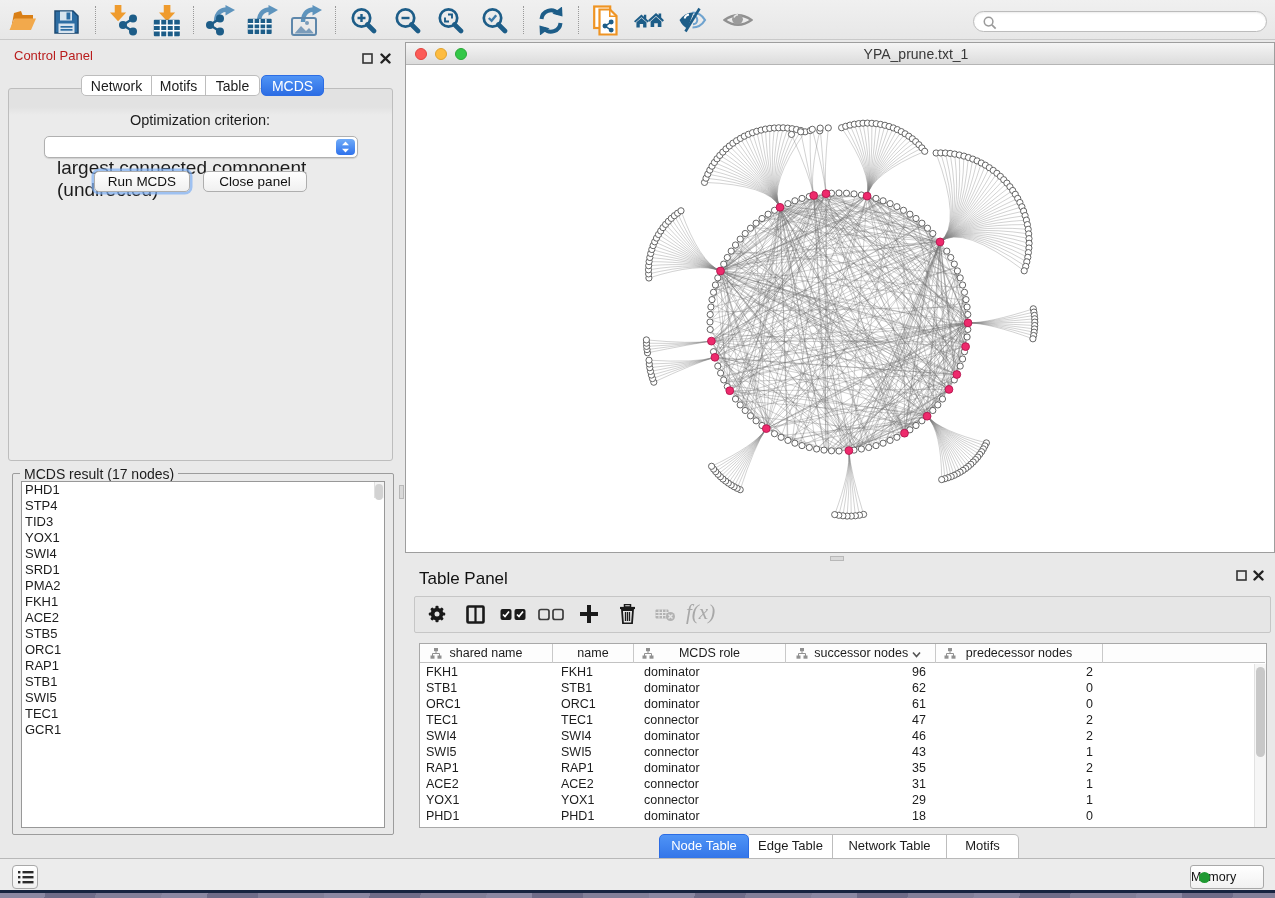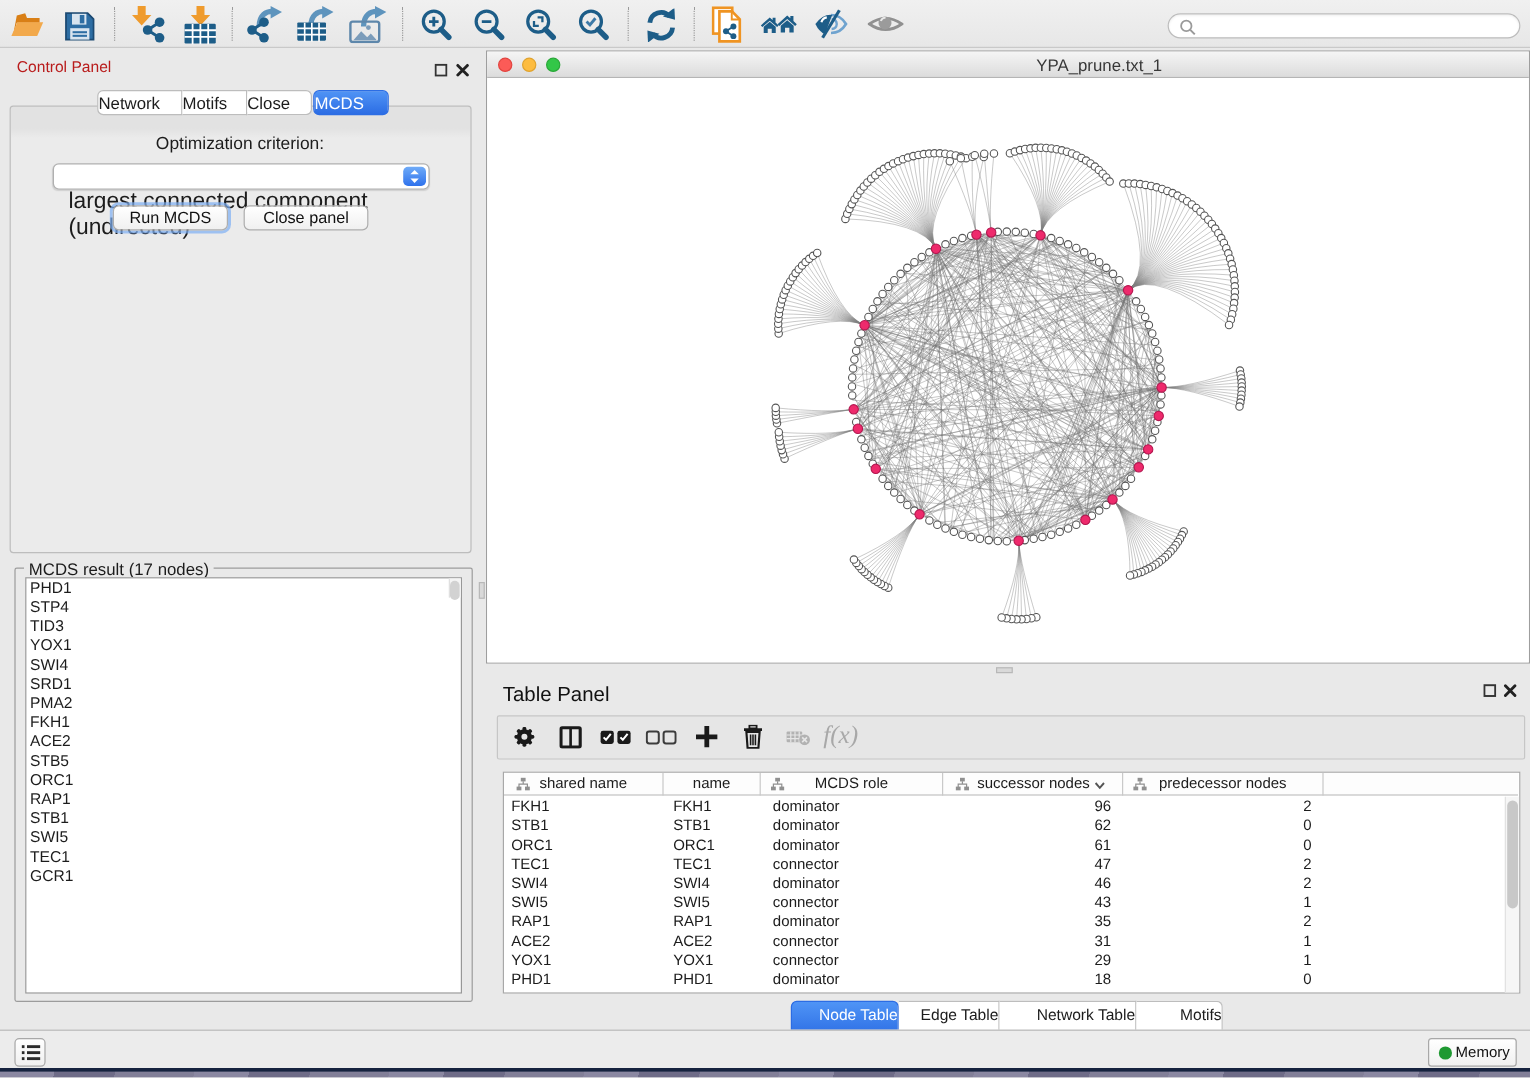--- a/index.html
+++ b/index.html
@@ -6,21 +6,21 @@
 .abs{position:absolute}
 
 #toolbar{left:0;top:0;width:1275px;height:40px;background:linear-gradient(#f0f0f0,#e7e7e7);border-bottom:1px solid #c9c9c9}
 .tsep{position:absolute;top:6px;height:28px;width:0;border-left:1px dotted #9a9a9a}
 .ticon{position:absolute;top:7px}
 #search{position:absolute;left:973px;top:11px;width:294px;height:21px;border:1px solid #bcbcbc;border-radius:13px;background:#fff;box-shadow:inset 0 1px 2px rgba(0,0,0,.08)}
 
 #cp-title{left:14px;top:48px;font-size:13px;color:#b91c1c}
 .winbtn{position:absolute;top:53px;width:11px;height:11px}
 #cp-tabs{left:0;top:75px;width:400px;height:21px}
-.tab{position:absolute;top:0;height:21px;border:1px solid #bdbdbd;background:#fff;font-size:14px;line-height:20px;color:#1c1c1c}
+.tab{position:absolute;top:0;height:21px;border:1px solid #bdbdbd;background:#fff;text-align:center;font-size:14px;line-height:20px;color:#1c1c1c}
 .tabsel{background:linear-gradient(#5094f5,#2c6de4);color:#fff;border-color:#2c6de4;border-radius:5px}
 #cp-panel{left:8px;top:88px;width:385px;height:373px;background:linear-gradient(#e2e2e2 0px,#e2e2e2 18px,#ebebeb 26px);border:1px solid #bdbdbd;border-radius:3px}
 #opt-label{left:0px;top:112px;width:400px;text-align:center;font-size:14.5px}
 #dropdown{left:44px;top:136px;width:314px;height:22px;background:#fff;border:1px solid #b0b0b0;border-radius:5px;box-shadow:0 1px 1px rgba(0,0,0,.12)}
 #dropdown span{position:absolute;left:12px;top:20px;font-size:19px}
 #spinner{position:absolute;right:2px;top:2px;width:19px;height:16px;border-radius:4px;background:linear-gradient(#6fabf8,#2f72ec)}
 .btn{position:absolute;height:21px;background:linear-gradient(#ffffff,#f0f0f0);border:1px solid #aeaeae;border-radius:5px;text-align:center;font-size:13.5px;line-height:20px;color:#111}
 #btn-run{left:94px;top:171px;width:96px;box-shadow:0 0 0 2.5px rgba(125,175,243,.7)}
 #btn-close{left:203px;top:171px;width:104px}
 #grp{left:12px;top:473px;width:382px;height:362px;border:1px solid #9c9c9c;border-radius:2px}
@@ -39,26 +39,26 @@
 #tp-title{left:419px;top:569px;font-size:17px;color:#111}
 #tp-toolbar{left:414px;top:596px;width:857px;height:37px;background:#e6e6e6;border:1px solid #c6c6c6;border-radius:2px}
 #tp-table{left:419px;top:643px;width:848px;height:185px;background:#fff;border:1px solid #a8a8a8;overflow:hidden}
 #tp-head{position:absolute;left:0;top:0;width:845px;height:19px;background:#fdfdfd;border-bottom:1px solid #c2c2c2}
 .hcell{position:absolute;top:0;height:19px;border-right:1px solid #c9c9c9;text-align:center;font-size:12.5px;line-height:19px;color:#1c1c1c}
 .orgicon{position:absolute;top:4px;width:12px;height:11px}
 .trow{position:absolute;font-size:12.5px;height:16px;line-height:16px}
 .num{text-align:right}
 #tp-scroll{position:absolute;right:0;top:20px;width:12px;height:164px;background:#f6f6f6;border-left:1px solid #e2e2e2}
 #tp-thumb{position:absolute;left:1px;top:3px;width:9px;height:90px;background:#c8c8c8;border-radius:5px}
-.btab{position:absolute;top:834px;height:32px;border:1px solid #bdbdbd;background:#fff;text-align:right;font-size:13px;line-height:21px}
+.btab{position:absolute;top:834px;height:32px;border:1px solid #bdbdbd;background:#fff;text-align:center;font-size:13px;line-height:21px}
 .btabsel{background:linear-gradient(#4f94f6,#2b6ce4);color:#fff;border-color:#2b6ce4;border-radius:5px}
 
 #status{left:0;top:858px;width:1275px;height:32px;background:#ececec;border-top:1px solid #b8b8b8}
 #listbtn{position:absolute;left:12px;top:6px;width:26px;height:24px;background:linear-gradient(#fff,#f0f0f0);border:1px solid #a8a8a8;border-radius:4px}
-#membtn{position:absolute;left:1190px;top:6px;width:74px;height:24px;background:linear-gradient(#fff,#f1f1f1);border:1px solid #a8a8a8;border-radius:3px;font-size:12.5px;line-height:22px;padding-left:22px;color:#111}
+#membtn{position:absolute;left:1190px;top:6px;width:74px;height:24px;background:linear-gradient(#fff,#f1f1f1);border:1px solid #a8a8a8;border-radius:3px;font-size:12.5px;line-height:22px;color:#111}
 #memdot{position:absolute;left:8px;top:6px;width:11px;height:11px;border-radius:50%;background:#1f9932}
 #desk{left:0;top:890px;width:1275px;height:8px;background:repeating-linear-gradient(100deg,#8b88a2 0 45px,#6f6c88 45px 95px,#827f98 95px 160px)}#deskline{position:absolute;left:0;top:890px;width:1275px;height:3px;background:#16233f}
 </style></head><body>
 <div id="toolbar" class="abs">
     <div class="tsep" style="left:95px"></div>
     <div class="tsep" style="left:193px"></div>
     <div class="tsep" style="left:335px"></div>
     <div class="tsep" style="left:523px"></div>
     <div class="tsep" style="left:578px"></div>
     <svg class="ticon" style="left:7px;" width="30" height="28" viewBox="0 0 30 28">
@@ -207,21 +207,21 @@
 <svg class="winbtn" style="left:362px" width="11" height="11" viewBox="0 0 11 11">
     <rect x="1" y="1" width="9" height="9" fill="none" stroke="#333" stroke-width="1.6"></rect>
   </svg>
 <svg class="winbtn" style="left:380px" width="11" height="11" viewBox="0 0 11 11">
     <path d="M1.5 1.5 L9.5 9.5 M9.5 1.5 L1.5 9.5" stroke="#222" stroke-width="2.4" stroke-linecap="round"></path>
   </svg>
 <div id="cp-panel" class="abs"></div>
 <div id="cp-tabs" class="abs">
     <div class="tab" style="left:81px;width:71px;border-radius:5px 0 0 5px">Network</div>
     <div class="tab" style="left:152px;width:54px;border-left:none">Motifs</div>
-    <div class="tab" style="left:206px;width:54px;border-left:none;border-radius:0 5px 5px 0">Close</div>
+    <div class="tab" style="left:206px;width:54px;border-left:none;border-radius:0 5px 5px 0">Table</div>
     <div class="tab tabsel" style="left:261px;width:63px">MCDS</div>
   </div>
 <div id="opt-label" class="abs">Optimization criterion:</div>
 <div id="dropdown" class="abs">
     <span>largest connected component (undirected)</span>
     <div id="spinner"><svg width="19" height="16" viewBox="0 0 19 16">
         <path d="M6 6.2 L9.5 2.6 L13 6.2 Z" fill="#fff"></path>
         <path d="M6 9.8 L9.5 13.4 L13 9.8 Z" fill="#fff"></path>
       </svg></div>
   </div>

